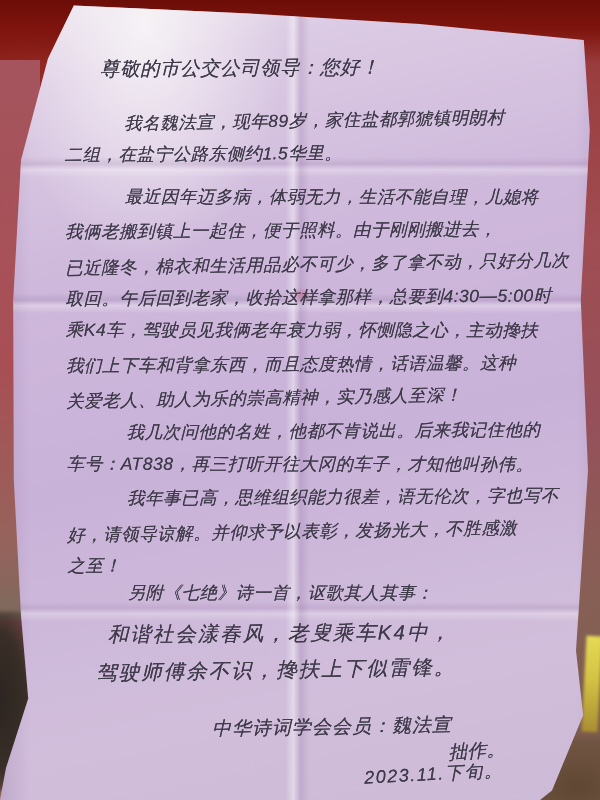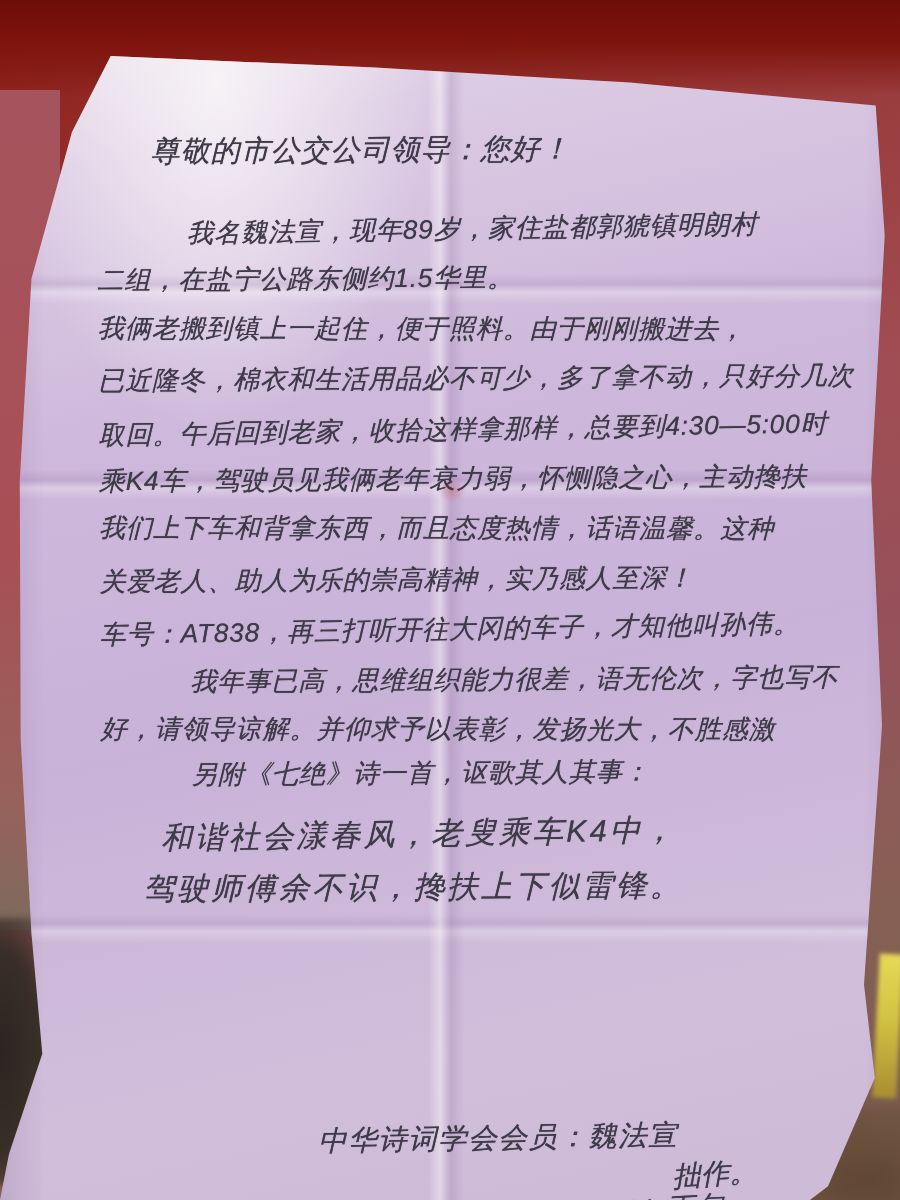--- a/index.html
+++ b/index.html
@@ -30,21 +30,20 @@
       0% 100%, 1% 96%, 4.7% 87.3%, 3.5% 76.9%, 2.3% 60%, 2.2% 37.5%, 3.5% 20%, 8% 7.3%);
     background:
       linear-gradient(90deg, rgba(86,48,100,.14) 0%, rgba(86,48,100,0) 5%),
       linear-gradient(270deg, rgba(86,48,100,.10) 0%, rgba(86,48,100,0) 4%),
       linear-gradient(90deg, transparent 47.6%, rgba(255,255,255,.40) 48.9%, rgba(110,75,130,.16) 50.1%, transparent 51.6%),
       linear-gradient(180deg, transparent 19.6%, rgba(110,75,130,.13) 20.5%, rgba(255,255,255,.28) 21.2%, transparent 22.2%),
       linear-gradient(180deg, transparent 36.6%, rgba(110,75,130,.15) 37.5%, rgba(255,255,255,.30) 38.2%, transparent 39.2%),
       linear-gradient(180deg, transparent 75.2%, rgba(110,75,130,.12) 76%, rgba(255,255,255,.26) 76.7%, transparent 77.7%),
       radial-gradient(ellipse at 24% 3%, rgba(248,245,247,.9) 0%, rgba(248,245,247,0) 22%),
       linear-gradient(168deg,#ebe3ec 0%,#dccbe4 10%,#ceb8db 32%,#c9b2d8 55%,#d1bedb 82%,#cdbad7 100%);
-    margin-top: 32px;
   }
   .red-stain{position:absolute;left:292px;top:288px;width:18px;height:14px;border-radius:50%;
     background:radial-gradient(ellipse,#c4607a 0%,rgba(196,96,122,0) 75%);opacity:.55;filter:blur(1px);}
   
   .ink{position:absolute;inset:0;color:#3e3a48;font-style:italic;}
   .flow{position:absolute;left:66px;top:54px;width:505px;transform:rotate(-0.4deg);}
   .line{display:block;white-space:nowrap;height:33.4px;font-size:17.5px;letter-spacing:.5px;
     text-shadow:0 0 .5px rgba(44,38,62,.75);}
   .line:nth-child(4n){transform:rotate(.45deg);}
   .line:nth-child(4n+2){transform:rotate(-.55deg);}
@@ -74,29 +73,32 @@
   <div class="bg-bottom-right"></div>
 
   <div class="paper">
     <div class="red-stain"></div>
 
     <div class="ink">
       <div class="flow">
         <span class="line salutation in1">尊敬的市公交公司领导：您好！</span>
         <span class="line in2 gap-lg">我名魏法宣，现年89岁，家住盐都郭猇镇明朗村</span>
         <span class="line">二组，在盐宁公路东侧约1.5华里。</span>
+        <span class="line in2 gap-lg">最近因年迈多病，体弱无力，生活不能自理，儿媳将</span>
         <span class="line">我俩老搬到镇上一起住，便于照料。由于刚刚搬进去，</span>
         <span class="line">已近隆冬，棉衣和生活用品必不可少，多了拿不动，只好分几次</span>
         <span class="line">取回。午后回到老家，收拾这样拿那样，总要到4:30—5:00时</span>
         <span class="line">乘K4车，驾驶员见我俩老年衰力弱，怀恻隐之心，主动搀扶</span>
         <span class="line">我们上下车和背拿东西，而且态度热情，话语温馨。这种</span>
         <span class="line">关爱老人、助人为乐的崇高精神，实乃感人至深！</span>
+        <span class="line in2">我几次问他的名姓，他都不肯说出。后来我记住他的</span>
         <span class="line">车号：AT838，再三打听开往大冈的车子，才知他叫孙伟。</span>
         <span class="line in2">我年事已高，思维组织能力很差，语无伦次，字也写不</span>
         <span class="line">好，请领导谅解。并仰求予以表彰，发扬光大，不胜感激</span>
+        <span class="line">之至！</span>
         <span class="line in2 poem-intro">另附《七绝》诗一首，讴歌其人其事：</span>
         <span class="line poem in-poem1">和谐社会漾春风，老叟乘车K4中，</span>
         <span class="line poem in-poem2">驾驶师傅余不识，搀扶上下似雷锋。</span>
       </div>
       <span class="sig1">中华诗词学会会员：魏法宣</span>
       <span class="sig2">拙作。</span>
       <span class="sig3">2023.11.下旬。</span>
     </div>
   </div>
 </div>

